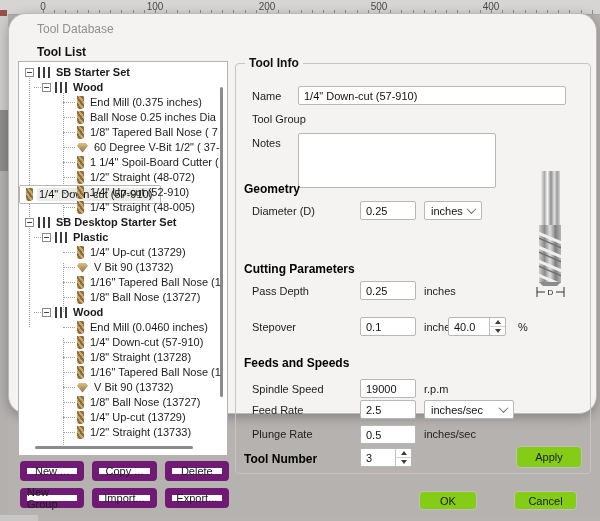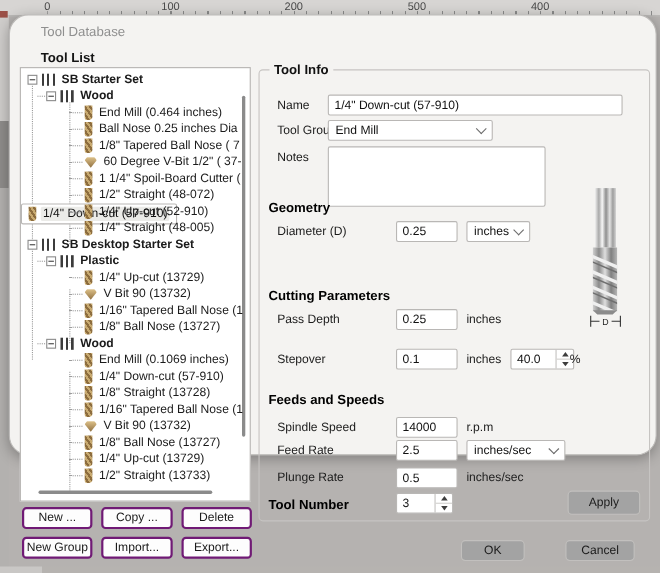--- a/index.html
+++ b/index.html
@@ -51,21 +51,21 @@
   .lvl2::before{content:"";position:absolute;left:44px;top:7px;width:12px;border-top:1px dotted #9c9c9c}
   .lvl1::before{content:"";position:absolute;left:15px;top:7px;width:7px;border-top:1px dotted #9c9c9c}
   .vline{position:absolute;width:0;border-left:1px dotted #9c9c9c}
   #vscroll{position:absolute;left:201px;top:25px;width:3px;height:310px;background:#8b8b8b;border-radius:2px}
   #hscroll{position:absolute;left:16px;top:384px;width:158px;height:3px;background:#8b8b8b;border-radius:2px}
 
   
   .btnrow{position:absolute;left:11px;width:209px;display:grid;grid-template-columns:1fr 1fr 1fr;gap:8px}
   #btnrow1{top:447px}
   #btnrow2{top:474px}
-  .btn{height:20px;box-sizing:border-box;background:#fdfdfd;border:2px solid #701a75;border-radius:4px;
+  .btn{height:20px;box-sizing:border-box;background:#fdfdfd;border:7px solid #701a75;border-radius:4px;
     font-size:11px;color:#1b1b1b;display:flex;align-items:center;justify-content:center;cursor:default}
 
   
   #gbox{position:absolute;left:226px;top:49px;width:356px;height:411px;box-sizing:border-box;
     border:1px solid #c6c4c2;border-radius:4px}
   #gbox-legend{position:absolute;top:-8px;left:9px;background:#f4f3f1;padding:0 4px;
     font-size:12px;font-weight:bold;color:#111}
   .lab{position:absolute;font-size:11px;color:#1c1c1c;line-height:13px}
   .hdr{position:absolute;font-size:12px;font-weight:bold;color:#000000}
   .inp,.sel,.spin{position:absolute;height:19px;box-sizing:border-box;background:#fff;
@@ -75,21 +75,21 @@
   .sel{padding:0 6px}
   .chev{width:6px;height:6px;border-right:1.4px solid #6d6d6d;border-bottom:1.4px solid #6d6d6d;
     transform:rotate(45deg) translate(-1px,-1px);margin-left:auto;flex:0 0 auto}
   .notes{position:absolute;background:#fff;border:1px solid #b9b7b5;border-radius:2px}
   .spin .val{flex:1;padding:0 5px}
   .spin .arr{width:15px;height:100%;border-left:1px solid #c4c2c0;display:flex;flex-direction:column}
   .spin .arr>div{flex:1;display:flex;align-items:center;justify-content:center}
   .spin .arr .up{border-bottom:1px solid #d2d0ce}
   .tri-up{width:0;height:0;border-left:3px solid transparent;border-right:3px solid transparent;border-bottom:4px solid #3d3d3d}
   .tri-dn{width:0;height:0;border-left:3px solid transparent;border-right:3px solid transparent;border-top:4px solid #3d3d3d}
-  .pushbtn{position:absolute;box-sizing:border-box;background:#a3a3a3;border:1px solid #c2c0be;border-radius:4px;
+  .pushbtn{position:absolute;box-sizing:border-box;background:#84cc16;border:1px solid #c2c0be;border-radius:4px;
     font-size:11px;color:#1b1b1b;display:flex;align-items:center;justify-content:center}
   #toolimg{position:absolute;left:292px;top:106px}
   #grip{position:absolute;left:572px;top:486px;width:12px;height:12px}
   #grip i{position:absolute;right:0;bottom:0;width:0;height:0;
     box-shadow:-1px -1px 0 0 #bbb, -4px -1px 0 0 #bbb, -1px -4px 0 0 #bbb, -7px -1px 0 0 #bbb, -4px -4px 0 0 #bbb, -1px -7px 0 0 #bbb}
 </style>
 </head>
 <body>
 
 <div id="ruler">
@@ -125,21 +125,21 @@
       </div>
       <div class="trow lvl1 grp">
         <span class="exp">
           <i></i>
         </span>
         <span class="gicon"></span>
         <span class="lbl">Wood</span>
       </div>
       <div class="trow lvl2">
         <span class="bicon"></span>
-        <span class="lbl">End Mill (0.464 inches)</span>
+        <span class="lbl">End Mill (0.375 inches)</span>
       </div>
       <div class="trow lvl2">
         <span class="bicon"></span>
         <span class="lbl">Ball Nose 0.25 inches Dia</span>
       </div>
       <div class="trow lvl2">
         <span class="bicon"></span>
         <span class="lbl">1/8" Tapered Ball Nose ( 7</span>
       </div>
       <div class="trow lvl2">
@@ -198,21 +198,21 @@
       </div>
       <div class="trow lvl1 grp">
         <span class="exp">
           <i></i>
         </span>
         <span class="gicon"></span>
         <span class="lbl">Wood</span>
       </div>
       <div class="trow lvl2">
         <span class="bicon"></span>
-        <span class="lbl">End Mill (0.1069 inches)</span>
+        <span class="lbl">End Mill (0.0460 inches)</span>
       </div>
       <div class="trow lvl2">
         <span class="bicon"></span>
         <span class="lbl">1/4"  Down-cut (57-910)</span>
       </div>
       <div class="trow lvl2">
         <span class="bicon"></span>
         <span class="lbl">1/8" Straight (13728)</span>
       </div>
       <div class="trow lvl2">
@@ -250,24 +250,20 @@
 
   <div id="gbox">
     <div id="gbox-legend">Tool Info</div>
 
     <div class="lab" style="left:16px;top:26px">Name</div>
     <div class="inp" style="left:62px;top:22px;width:268px">
         <span>1/4"  Down-cut (57-910)</span>
       </div>
 
     <div class="lab" style="left:16px;top:49px">Tool Group</div>
-    <div class="sel" style="left:62px;top:45px;width:150px">
-      <span>End Mill</span>
-      <span class="chev"></span>
-    </div>
 
     <div class="lab" style="left:16px;top:73px">Notes</div>
     <div class="notes" style="left:62px;top:69px;width:196px;height:53px"></div>
 
     <div class="hdr" style="left:8px;top:118px">Geometry</div>
     <div class="lab" style="left:16px;top:141px">Diameter (D)</div>
     <div class="inp" style="left:124px;top:137px;width:56px">
         <span>0.25</span>
       </div>
     <div class="sel" style="left:188px;top:137px;width:58px">
@@ -325,37 +321,37 @@
     <div class="inp" style="left:124px;top:217px;width:56px">
         <span>0.25</span>
       </div>
     <div class="lab" style="left:188px;top:221px">inches</div>
 
     <div class="lab" style="left:16px;top:257px">Stepover</div>
     <div class="inp" style="left:124px;top:253px;width:56px">
         <span>0.1</span>
       </div>
     <div class="lab" style="left:188px;top:257px">inches</div>
-    <div class="spin" style="left:228px;top:253px;width:58px">
+    <div class="spin" style="left:212px;top:253px;width:58px">
       <span class="val">40.0</span>
       <span class="arr">
           <div class="up">
             <i class="tri-up"></i>
           </div>
           <div>
             <i class="tri-dn"></i>
           </div>
         </span>
     </div>
     <div class="lab" style="left:282px;top:257px">%</div>
 
     <div class="hdr" style="left:8px;top:292px">Feeds and Speeds</div>
     <div class="lab" style="left:16px;top:319px">Spindle Speed</div>
     <div class="inp" style="left:124px;top:315px;width:56px">
-        <span>14000</span>
+        <span>19000</span>
       </div>
     <div class="lab" style="left:188px;top:319px">r.p.m</div>
 
     <div class="lab" style="left:16px;top:340px">Feed Rate</div>
     <div class="inp" style="left:124px;top:336px;width:56px">
         <span>2.5</span>
       </div>
     <div class="sel" style="left:188px;top:336px;width:90px">
       <span>inches/sec</span>
       <span class="chev"></span>

